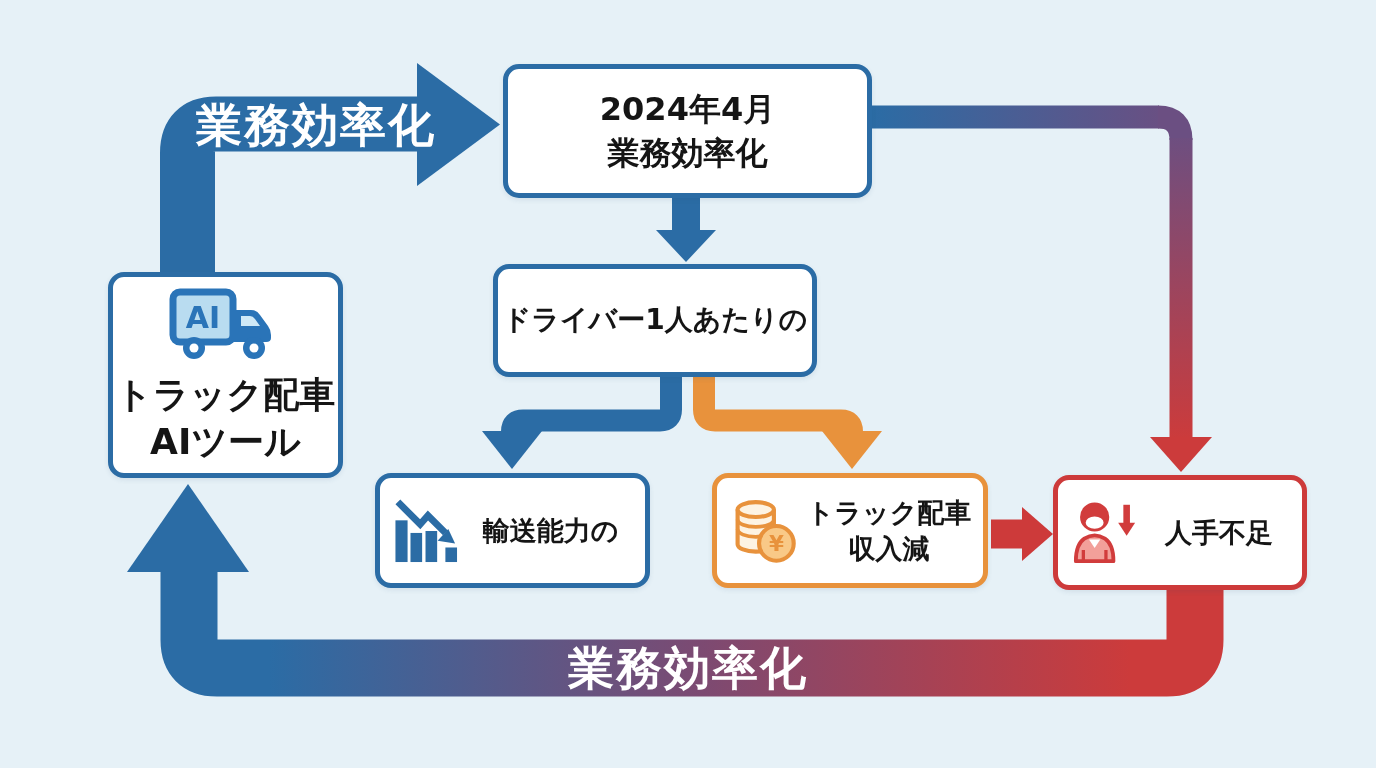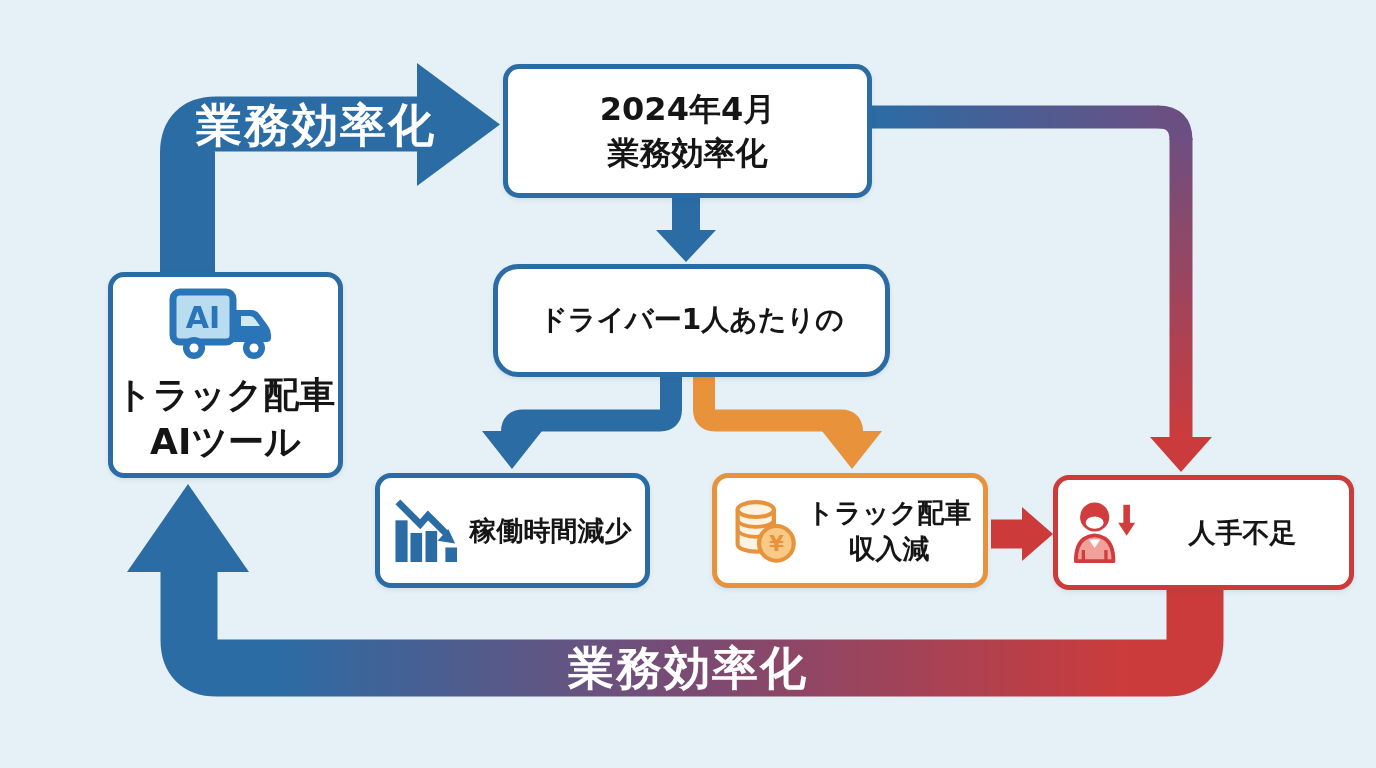--- a/index.html
+++ b/index.html
@@ -22,27 +22,27 @@
   .box .lines{
     text-align:center;font-weight:800;color:#151515;
   }
   .box .lines div{white-space:nowrap;}
   .col{flex-direction:column;}
   .row{flex-direction:row;}
   #box-ai{left:68px;top:272px;width:235px;height:206px;gap:8px;margin-left:40px;}
   #box-ai .lines{font-size:36px;line-height:1.3;}
   #box-reg{left:503px;top:64px;width:369px;height:134px;}
   #box-reg .lines{font-size:32px;line-height:1.38;}
-  #box-hours{left:493px;top:264px;width:397px;height:113px;border-radius:25px;}
+  #box-hours{left:493px;top:264px;width:324px;height:113px;}
   #box-hours .lines{font-size:28px;line-height:1.32;}
   .small-box{padding:0 10px 0 14px;gap:8px;}
   .small-box .lines{font-size:27px;line-height:1.3;flex:1;}
   #box-transport{left:375px;top:473px;width:275px;height:115px;}
   #box-income{left:712px;top:473px;width:276px;height:115px;border-color:#e8923c;}
-  #box-shortage{left:1053px;top:475px;width:301px;height:115px;border-color:#cd3a3a;}
+  #box-shortage{left:1053px;top:475px;width:254px;height:115px;border-color:#cd3a3a;}
   .edge-label{
     position:absolute;z-index:3;transform:translate(-50%,-50%);
     color:#ffffff;font-weight:800;font-size:46px;letter-spacing:2px;white-space:nowrap;
   }
   #label-top{left:316px;top:126px;}
   #label-bottom{left:688px;top:669px;}
   .icon{flex:0 0 auto;}
 </style>
 </head>
 <body>
@@ -137,21 +137,21 @@
   <div class="box row small-box" id="box-transport">
     <svg class="icon" width="64" height="64" viewBox="0 0 66 66">
       <rect x="1.5" y="22" width="12.5" height="43" fill="#2b6ca5"></rect>
       <rect x="17" y="35" width="12" height="30" fill="#2b6ca5"></rect>
       <rect x="32.5" y="33" width="12" height="32" fill="#2b6ca5"></rect>
       <rect x="53" y="50" width="12" height="15" fill="#2b6ca5"></rect>
       <polyline points="4,3 27,26 35,17 53,35" fill="none" stroke="#2b6ca5" stroke-width="7"></polyline>
       <polygon points="63,46 45,43 56,31" fill="#2b6ca5"></polygon>
     </svg>
     <div class="lines">
-      <div>稼働時間減少</div>
+      <div>輸送能力の</div>
     </div>
   </div>
 
   <div class="box row small-box" id="box-income">
     <svg class="icon" width="66" height="66" viewBox="0 0 80 80">
       <path d="M8 14 v42 a22 9 0 0 0 44 0 v-42" fill="#fdf3e3" stroke="#e8923c" stroke-width="5"></path>
       <ellipse cx="30" cy="14" rx="22" ry="9" fill="#fdf3e3" stroke="#e8923c" stroke-width="5"></ellipse>
       <path d="M8 26 a22 9 0 0 0 44 0" fill="none" stroke="#e8923c" stroke-width="4.5"></path>
       <path d="M8 38 a22 9 0 0 0 44 0" fill="none" stroke="#e8923c" stroke-width="4.5"></path>
       <circle cx="55" cy="55" r="21" fill="#f9c987" stroke="#e8923c" stroke-width="5"></circle>

